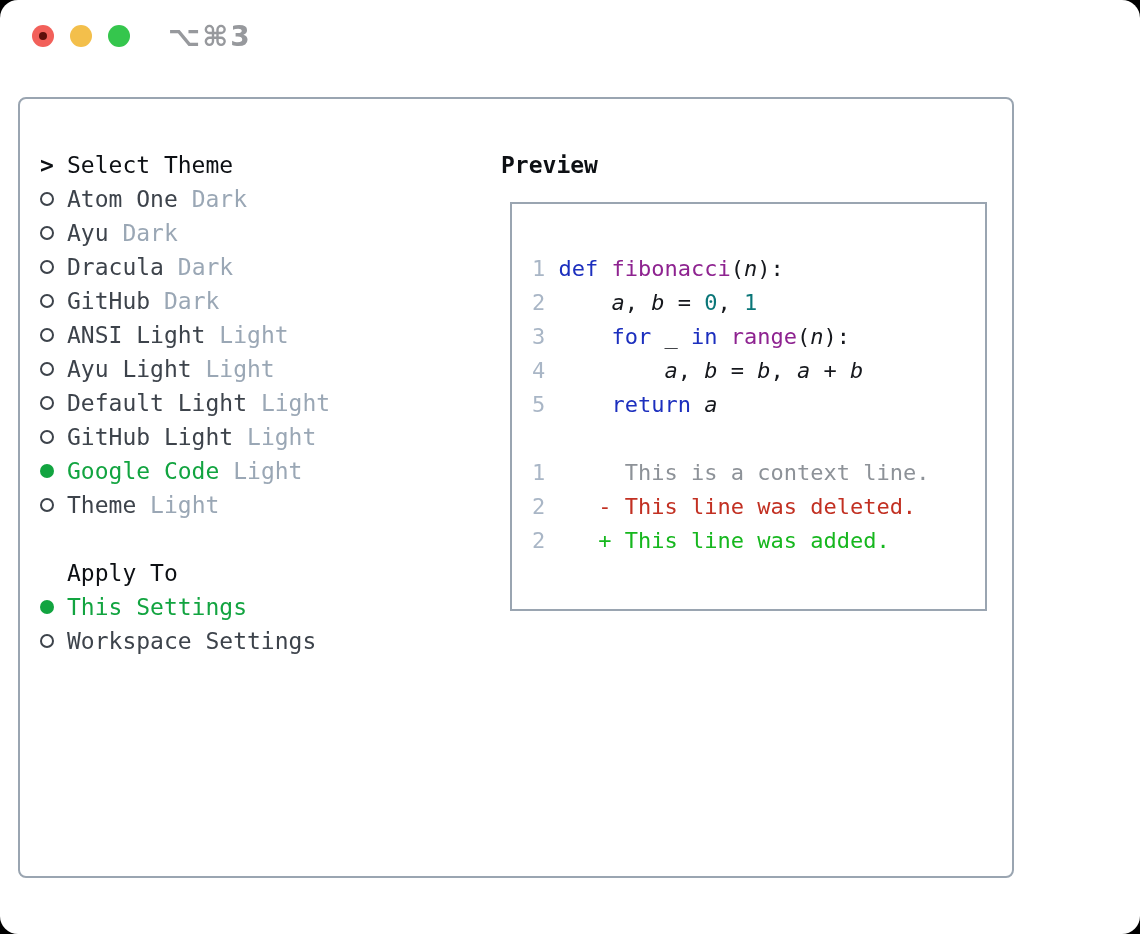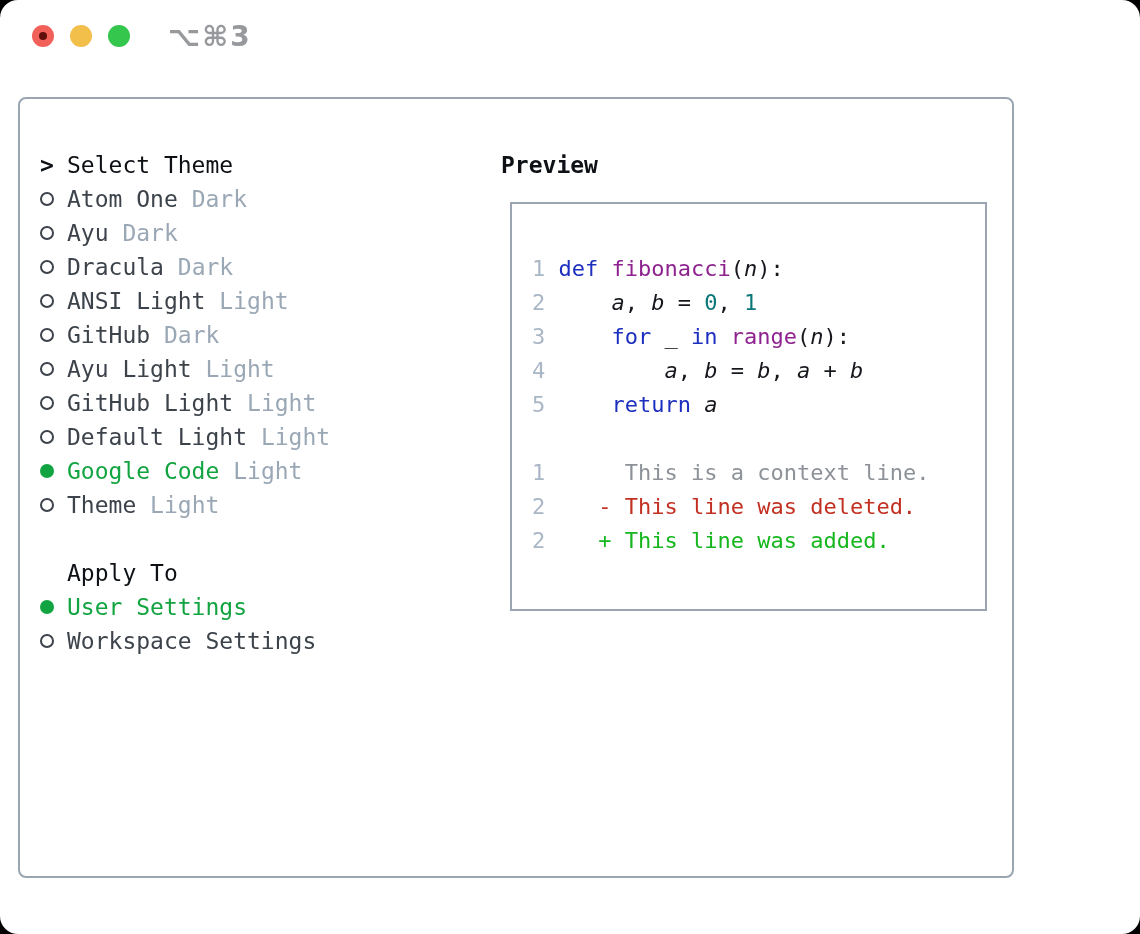--- a/index.html
+++ b/index.html
@@ -101,38 +101,38 @@
     <div class="left-col">
       <div class="row">
         <span class="marker prefix">&gt;</span>
         <span class="h-label">Select Theme</span>
       </div>
 
       <div id="themes-container">
           <div class="row"><span class="marker"><span class="dot hollow"></span></span><span><span class="tname">Atom One</span> <span class="tvariant">Dark</span></span></div>
           <div class="row"><span class="marker"><span class="dot hollow"></span></span><span><span class="tname">Ayu</span> <span class="tvariant">Dark</span></span></div>
           <div class="row"><span class="marker"><span class="dot hollow"></span></span><span><span class="tname">Dracula</span> <span class="tvariant">Dark</span></span></div>
+          <div class="row"><span class="marker"><span class="dot hollow"></span></span><span><span class="tname">GitHub</span> <span class="tvariant">Dark</span></span></div>
           <div class="row"><span class="marker"><span class="dot hollow"></span></span><span><span class="tname">ANSI Light</span> <span class="tvariant">Light</span></span></div>
-          <div class="row"><span class="marker"><span class="dot hollow"></span></span><span><span class="tname">GitHub</span> <span class="tvariant">Dark</span></span></div>
           <div class="row"><span class="marker"><span class="dot hollow"></span></span><span><span class="tname">Ayu Light</span> <span class="tvariant">Light</span></span></div>
+          <div class="row"><span class="marker"><span class="dot hollow"></span></span><span><span class="tname">Default Light</span> <span class="tvariant">Light</span></span></div>
           <div class="row"><span class="marker"><span class="dot hollow"></span></span><span><span class="tname">GitHub Light</span> <span class="tvariant">Light</span></span></div>
-          <div class="row"><span class="marker"><span class="dot hollow"></span></span><span><span class="tname">Default Light</span> <span class="tvariant">Light</span></span></div>
           <div class="row"><span class="marker"><span class="dot filled"></span></span><span><span class="tname sel">Google Code</span> <span class="tvariant">Light</span></span></div>
           <div class="row"><span class="marker"><span class="dot hollow"></span></span><span><span class="tname">Theme</span> <span class="tvariant">Light</span></span></div>
         </div>
 
       <div class="row blank"></div>
 
       <div class="row">
         <span class="marker"></span>
         <span class="apply-label">Apply To</span>
       </div>
 
       <div id="apply-container">
-          <div class="row"><span class="marker"><span class="dot filled"></span></span><span class="opt-label sel">User Settings</span></div>
+          <div class="row"><span class="marker"><span class="dot filled"></span></span><span class="opt-label sel">This Settings</span></div>
           <div class="row"><span class="marker"><span class="dot hollow"></span></span><span class="opt-label">Workspace Settings</span></div>
         </div>
 
       <div class="row blank"></div>
 
     </div>
 
     <div class="preview-label">Preview</div>
 
     <div class="preview-box">

